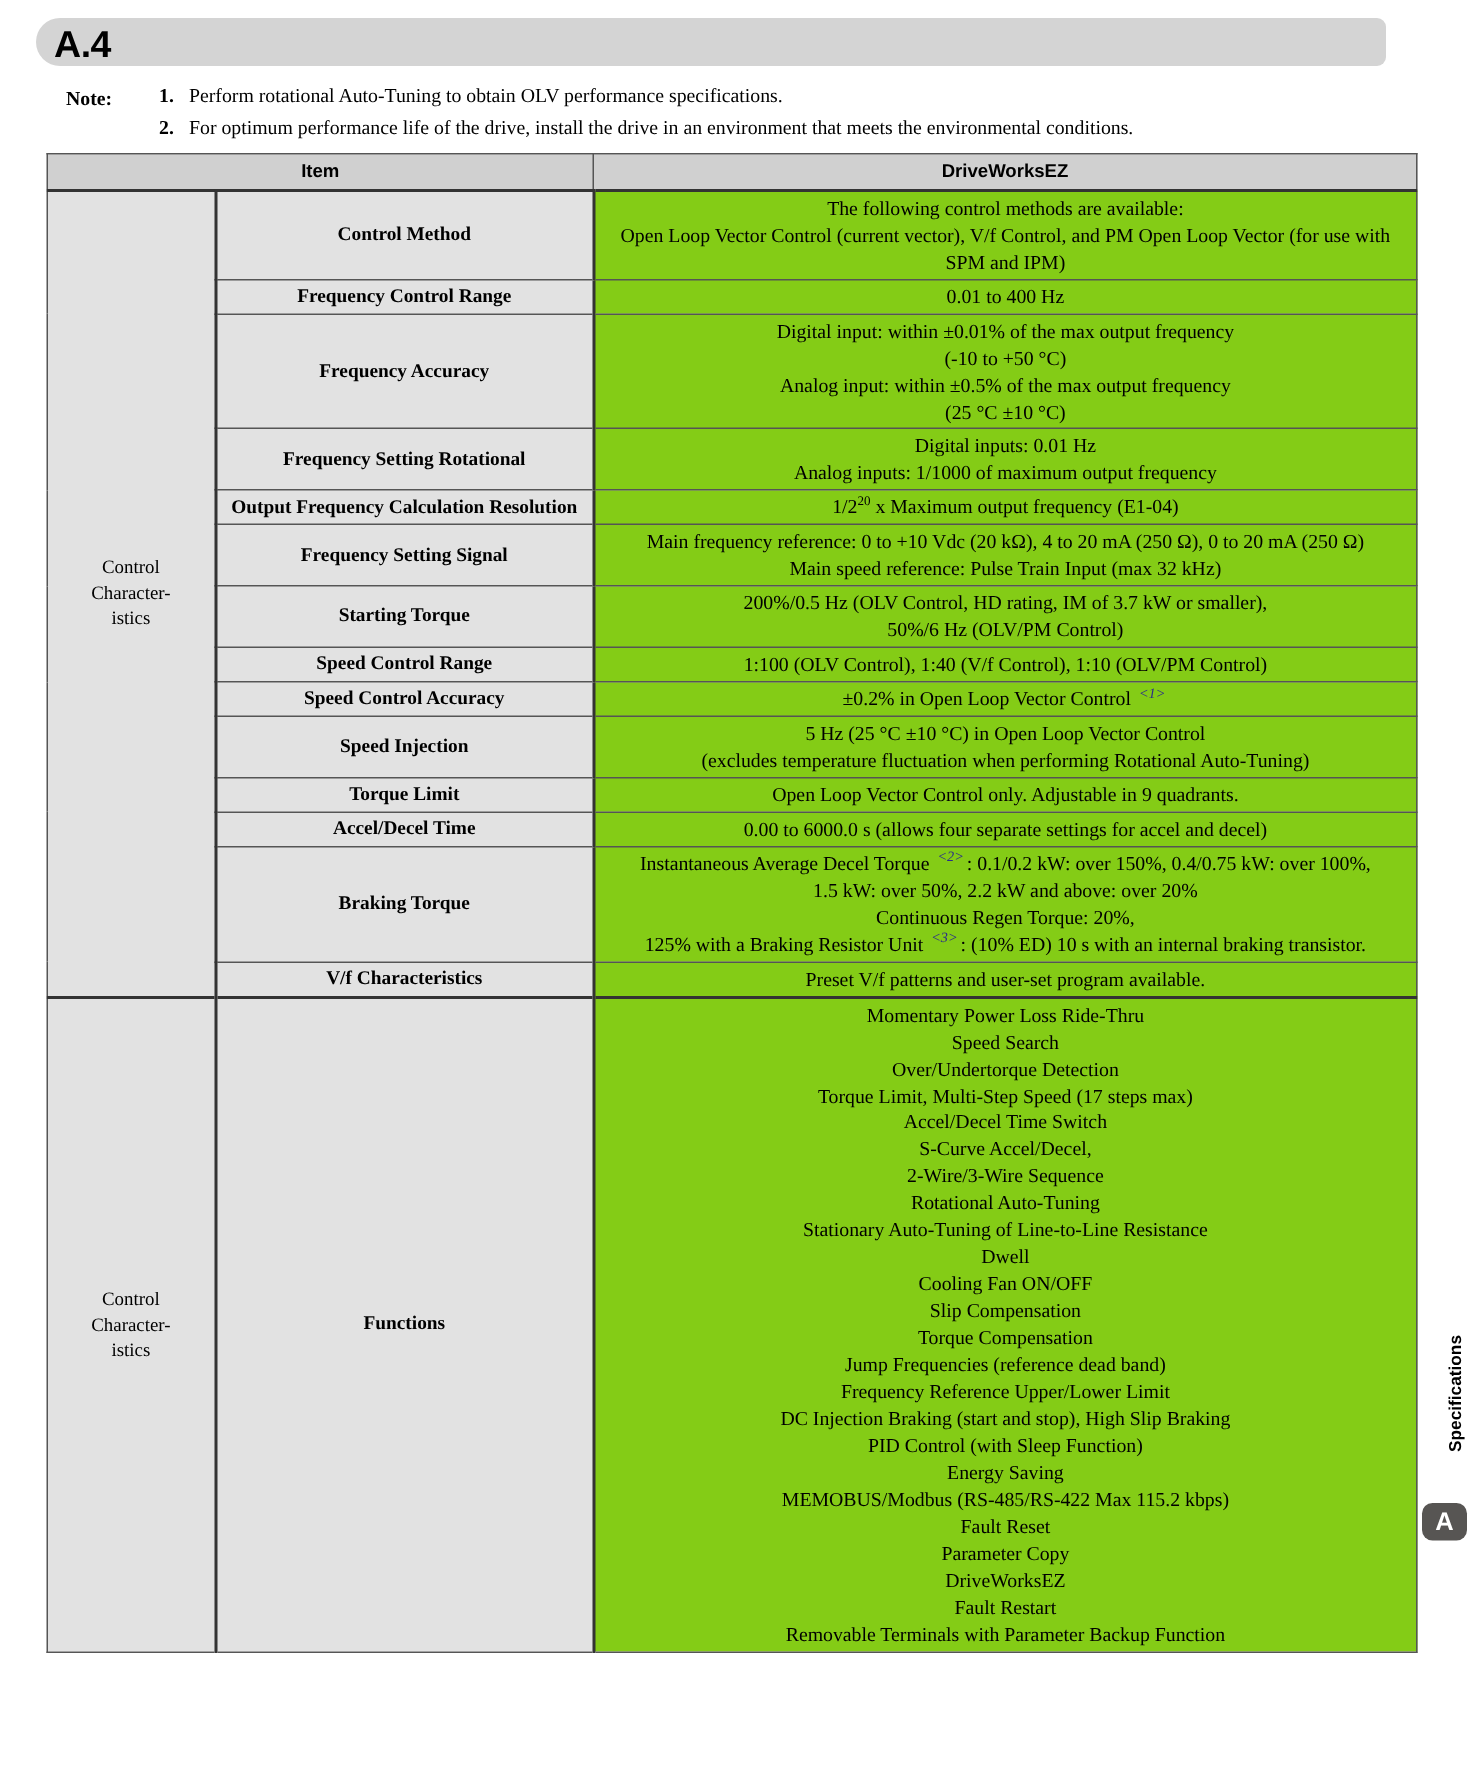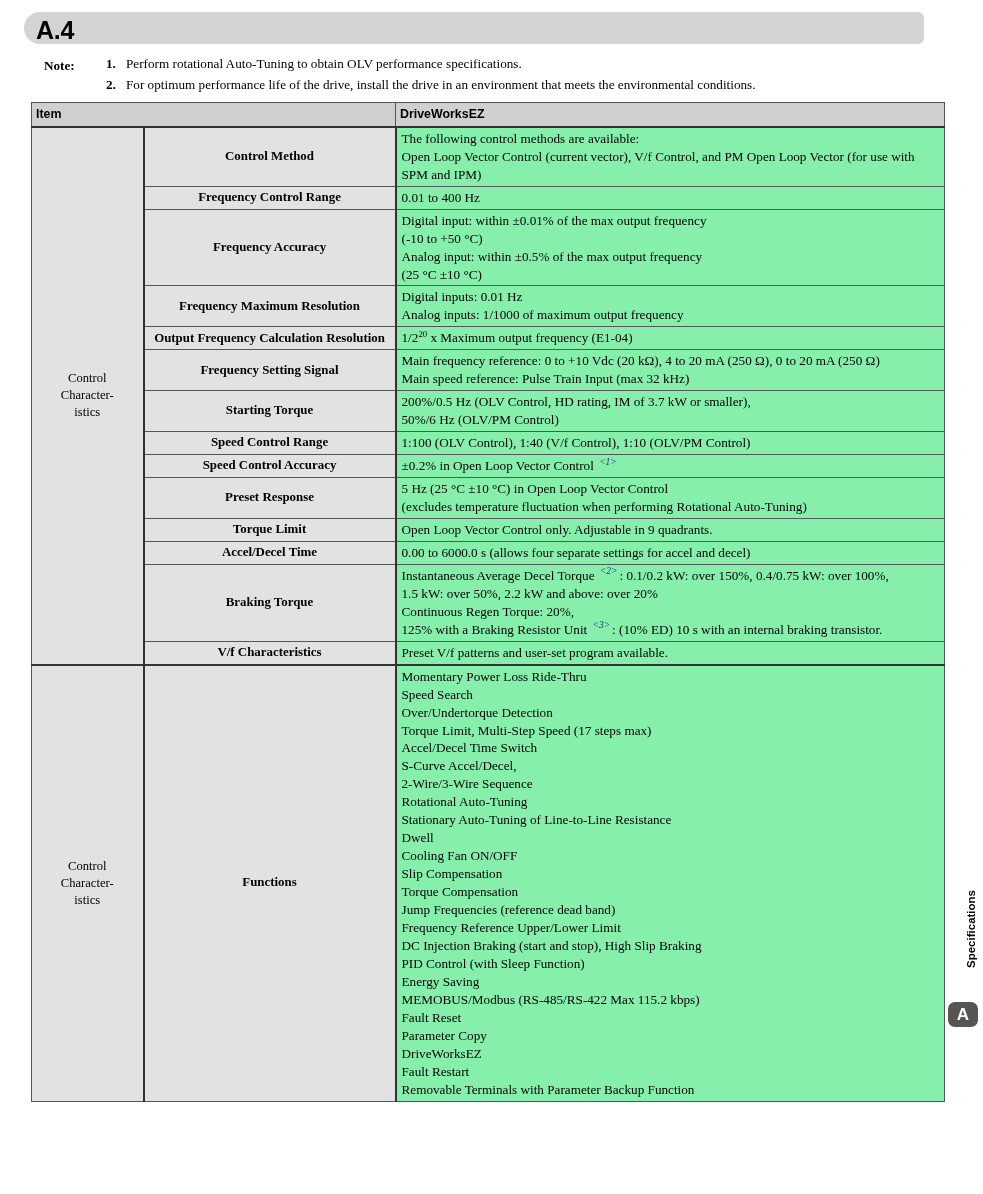--- a/index.html
+++ b/index.html
@@ -86,21 +86,21 @@
   .spec-table td, .spec-table th {
     border: 1px solid #555;
     vertical-align: middle;
     padding: 2px 5px;
     font-size: 13.2px;
     line-height: 1.36;
     background: #e2e2e2;
   }
   .spec-table th {
     background: #d0d0d0;
-    text-align: left;
+    text-align: center;
     font-family: "Liberation Sans", sans-serif;
     font-weight: bold;
     font-size: 12.4px;
     padding: 3px 4px;
   }
   
   .spec-table { border: 1px solid #333; }
   .col-group { width: 112px; }
   .col-item  { width: 252px; }
   .col-spec  { width: 549px; }
@@ -112,22 +112,22 @@
     line-height: 1.35;
     border-right: 2px solid #333;
   }
   td.item-cell {
     text-align: center;
     font-weight: bold;
     font-size: 12.9px;
     border-right: 2px solid #333;
   }
   td.spec-cell {
-    background: #86efac;
-    text-align: left;
+    background: #84cc16;
+    text-align: center;
     white-space: pre-line;
   }
   .hdr-row th { border-bottom: 2px solid #333; }
   .grp-divider td { border-top: 2px solid #333; margin-left: 21px; }
 
   sup.sup-num {
     font-size: 0.66em;
     vertical-align: super;
     line-height: 0;
   }
@@ -223,21 +223,21 @@
         <td class="spec-cell">0.01 to 400 Hz</td>
       </tr>
       <tr>
         <td class="item-cell">Frequency Accuracy</td>
         <td class="spec-cell">Digital input: within ±0.01% of the max output frequency
 (-10 to +50 °C)
 Analog input: within ±0.5% of the max output frequency
 (25 °C ±10 °C)</td>
       </tr>
       <tr>
-        <td class="item-cell">Frequency Maximum Resolution</td>
+        <td class="item-cell">Frequency Setting Rotational</td>
         <td class="spec-cell">Digital inputs: 0.01 Hz
 Analog inputs: 1/1000 of maximum output frequency</td>
       </tr>
       <tr>
         <td class="item-cell">Output Frequency Calculation Resolution</td>
         <td class="spec-cell" style="white-space: normal;">1/2<sup class="sup-num">20</sup> x Maximum output frequency (E1-04)</td>
       </tr>
       <tr>
         <td class="item-cell">Frequency Setting Signal</td>
         <td class="spec-cell">Main frequency reference: 0 to +10 Vdc (20 kΩ), 4 to 20 mA (250 Ω), 0 to 20 mA (250 Ω)
@@ -250,21 +250,21 @@
       </tr>
       <tr>
         <td class="item-cell">Speed Control Range</td>
         <td class="spec-cell">1:100 (OLV Control), 1:40 (V/f Control), 1:10 (OLV/PM Control)</td>
       </tr>
       <tr>
         <td class="item-cell">Speed Control Accuracy</td>
         <td class="spec-cell" style="white-space: normal;">±0.2% in Open Loop Vector Control <span class="ref-mark">&lt;1&gt;</span></td>
       </tr>
       <tr>
-        <td class="item-cell">Preset Response</td>
+        <td class="item-cell">Speed Injection</td>
         <td class="spec-cell">5 Hz (25 °C ±10 °C) in Open Loop Vector Control
 (excludes temperature fluctuation when performing Rotational Auto-Tuning)</td>
       </tr>
       <tr>
         <td class="item-cell">Torque Limit</td>
         <td class="spec-cell">Open Loop Vector Control only. Adjustable in 9 quadrants.</td>
       </tr>
       <tr>
         <td class="item-cell">Accel/Decel Time</td>
         <td class="spec-cell">0.00 to 6000.0 s (allows four separate settings for accel and decel)</td>

